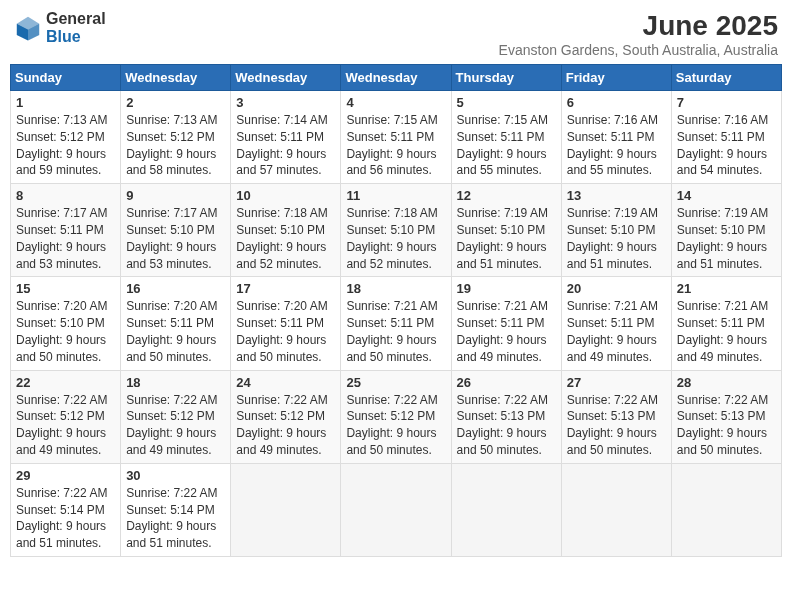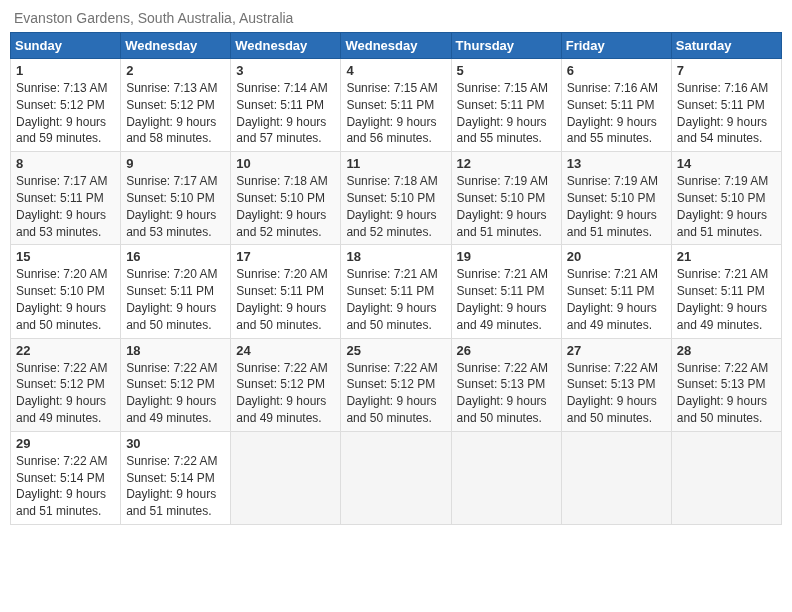--- a/index.html
+++ b/index.html
@@ -92,21 +92,34 @@
       color: #333;
     }
     tr:nth-child(even) td:not(.empty) {
       background: #f9f9f9;
     }
   </style>
 </head>
 <body>
 
 <div class="header">
+  <div class="logo">
+    <svg class="logo-icon" viewBox="0 0 40 40">
+      <polygon points="20,4 36,14 36,30 20,38 4,30 4,14" fill="#1a6aad" opacity="0.15"></polygon>
+      <polygon points="20,4 36,14 20,22 4,14" fill="#1a6aad" opacity="0.4"></polygon>
+      <polygon points="20,22 36,14 36,30 20,38" fill="#1a6aad" opacity="0.7"></polygon>
+      <polygon points="20,22 4,14 4,30 20,38" fill="#1a6aad"></polygon>
+    </svg>
+    <div class="logo-text">
+      <span class="logo-general">General</span>
+      <span class="logo-blue">Blue</span>
+    </div>
+  </div>
   <div class="title-block">
+    <div class="month-title">June 2025</div>
     <div class="location-title">Evanston Gardens, South Australia, Australia</div>
   </div>
 </div>
 
 <table>
   <thead>
     <tr>
 
     <th>Sunday</th>
         <th>Wednesday</th>

